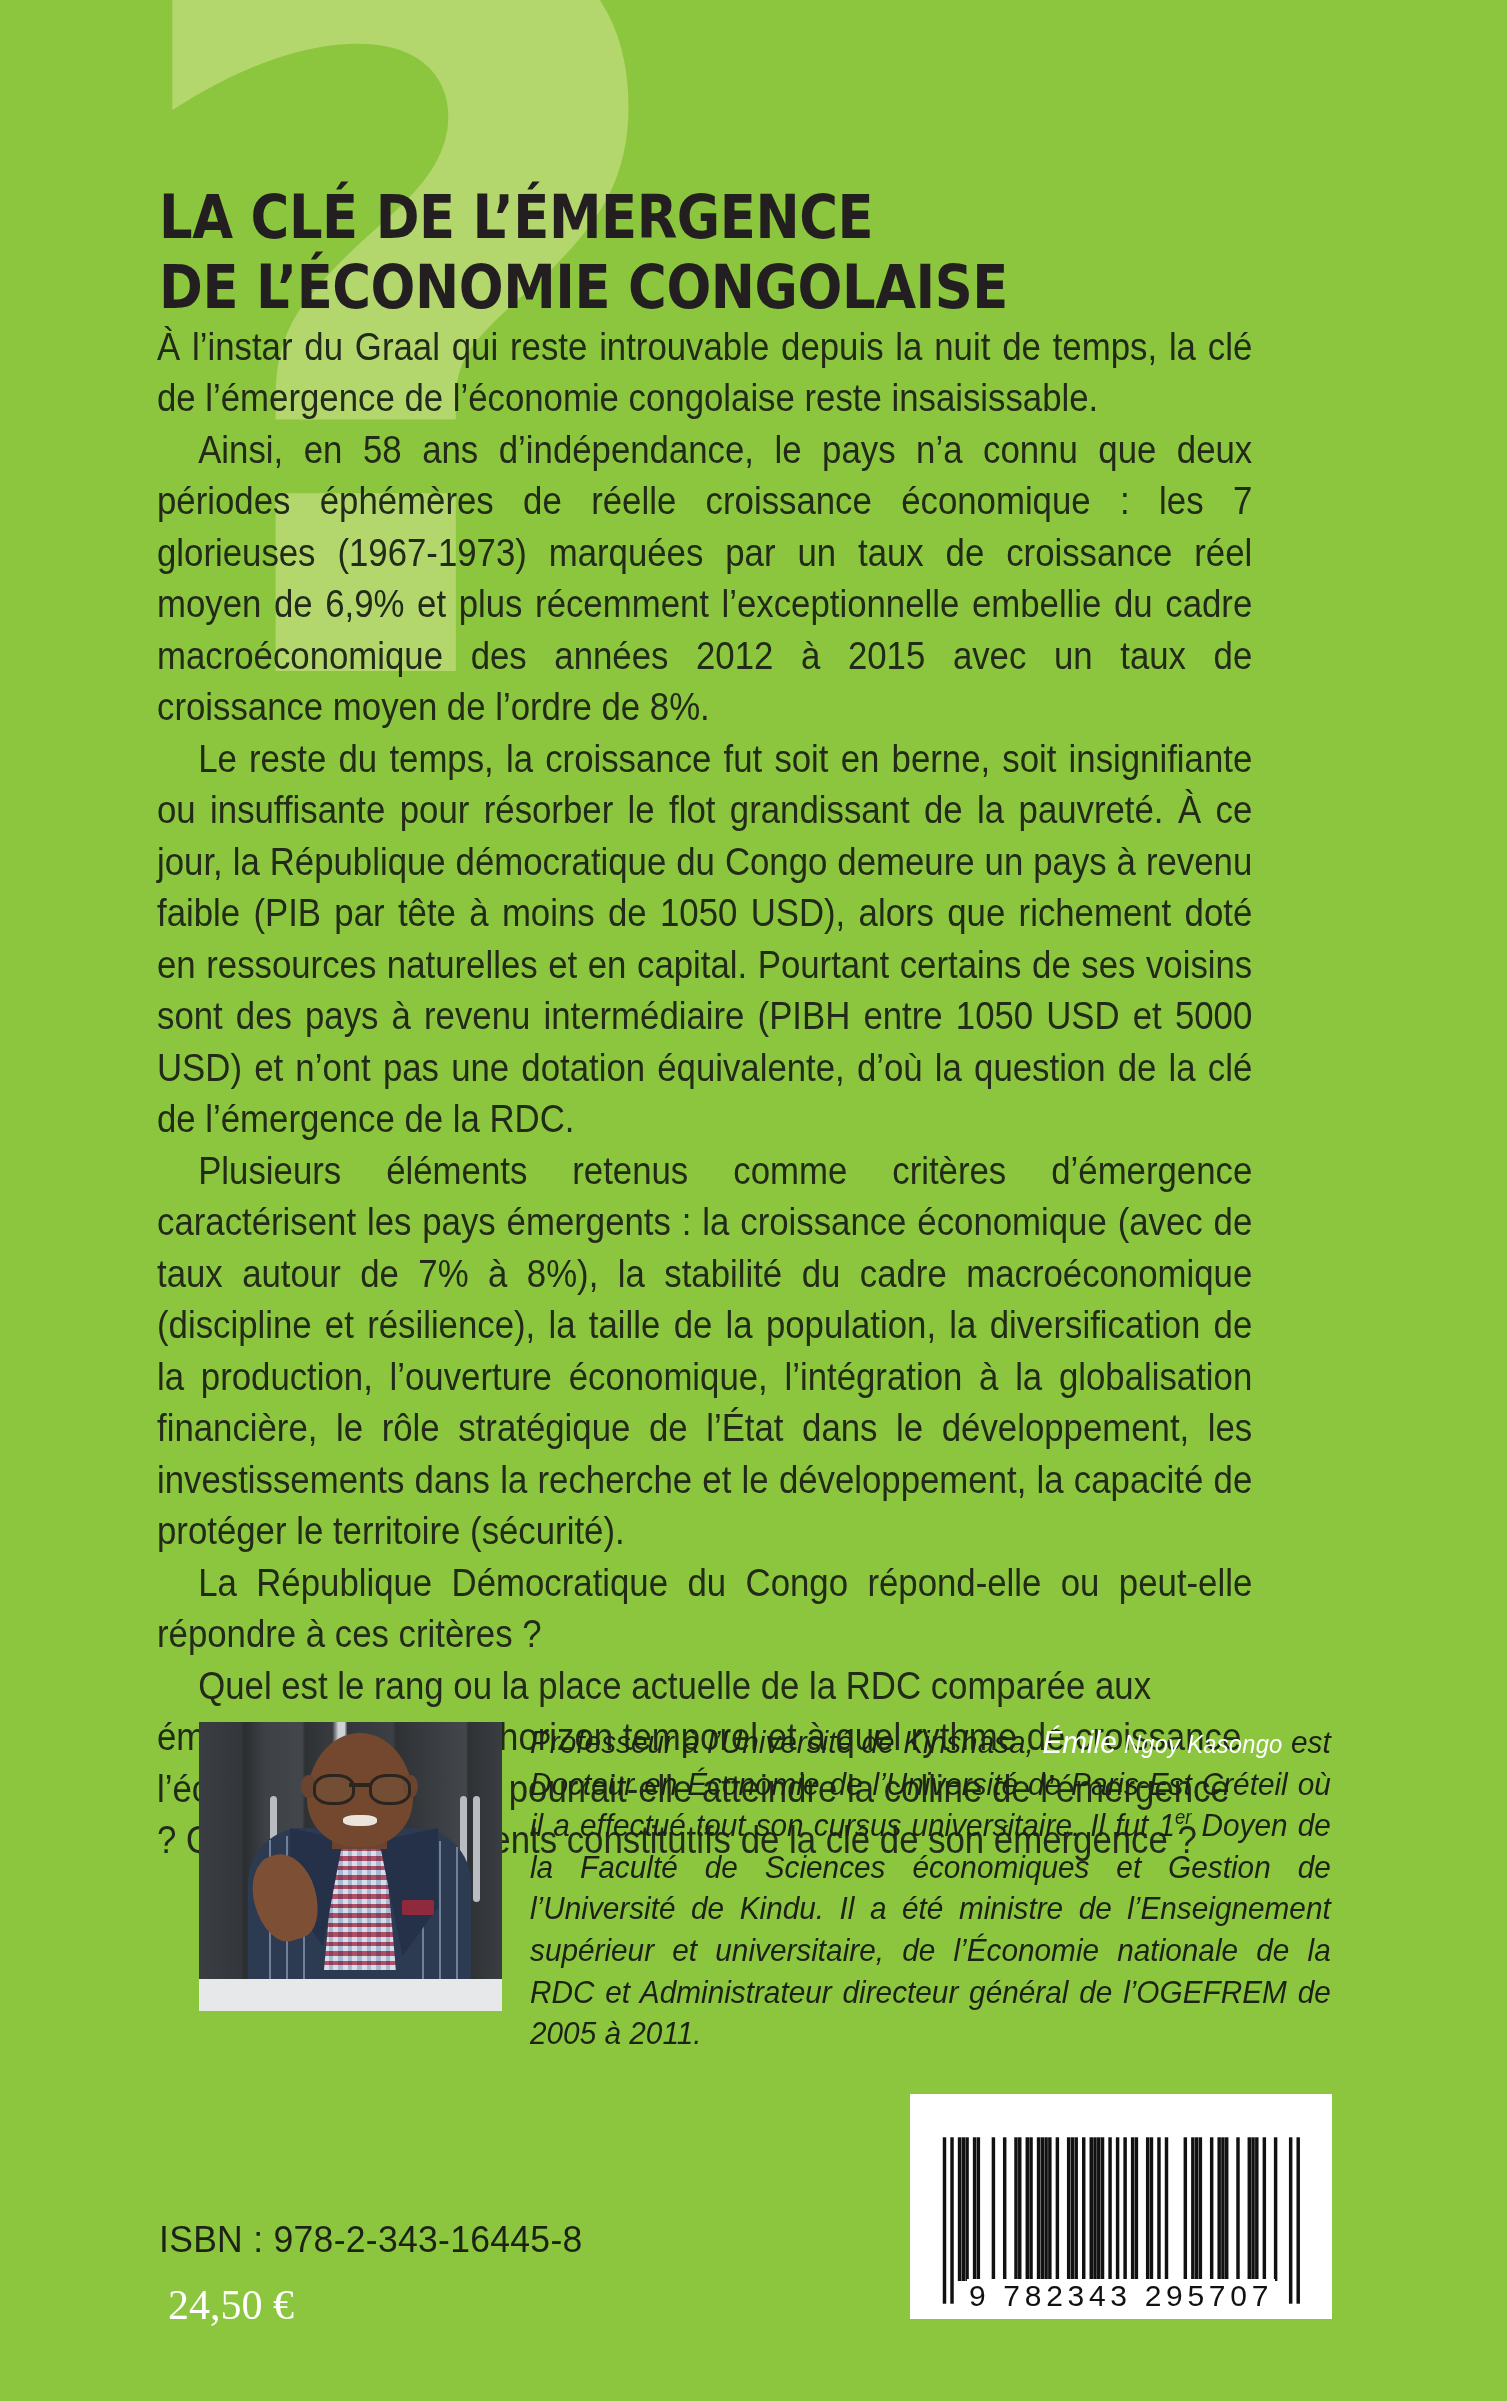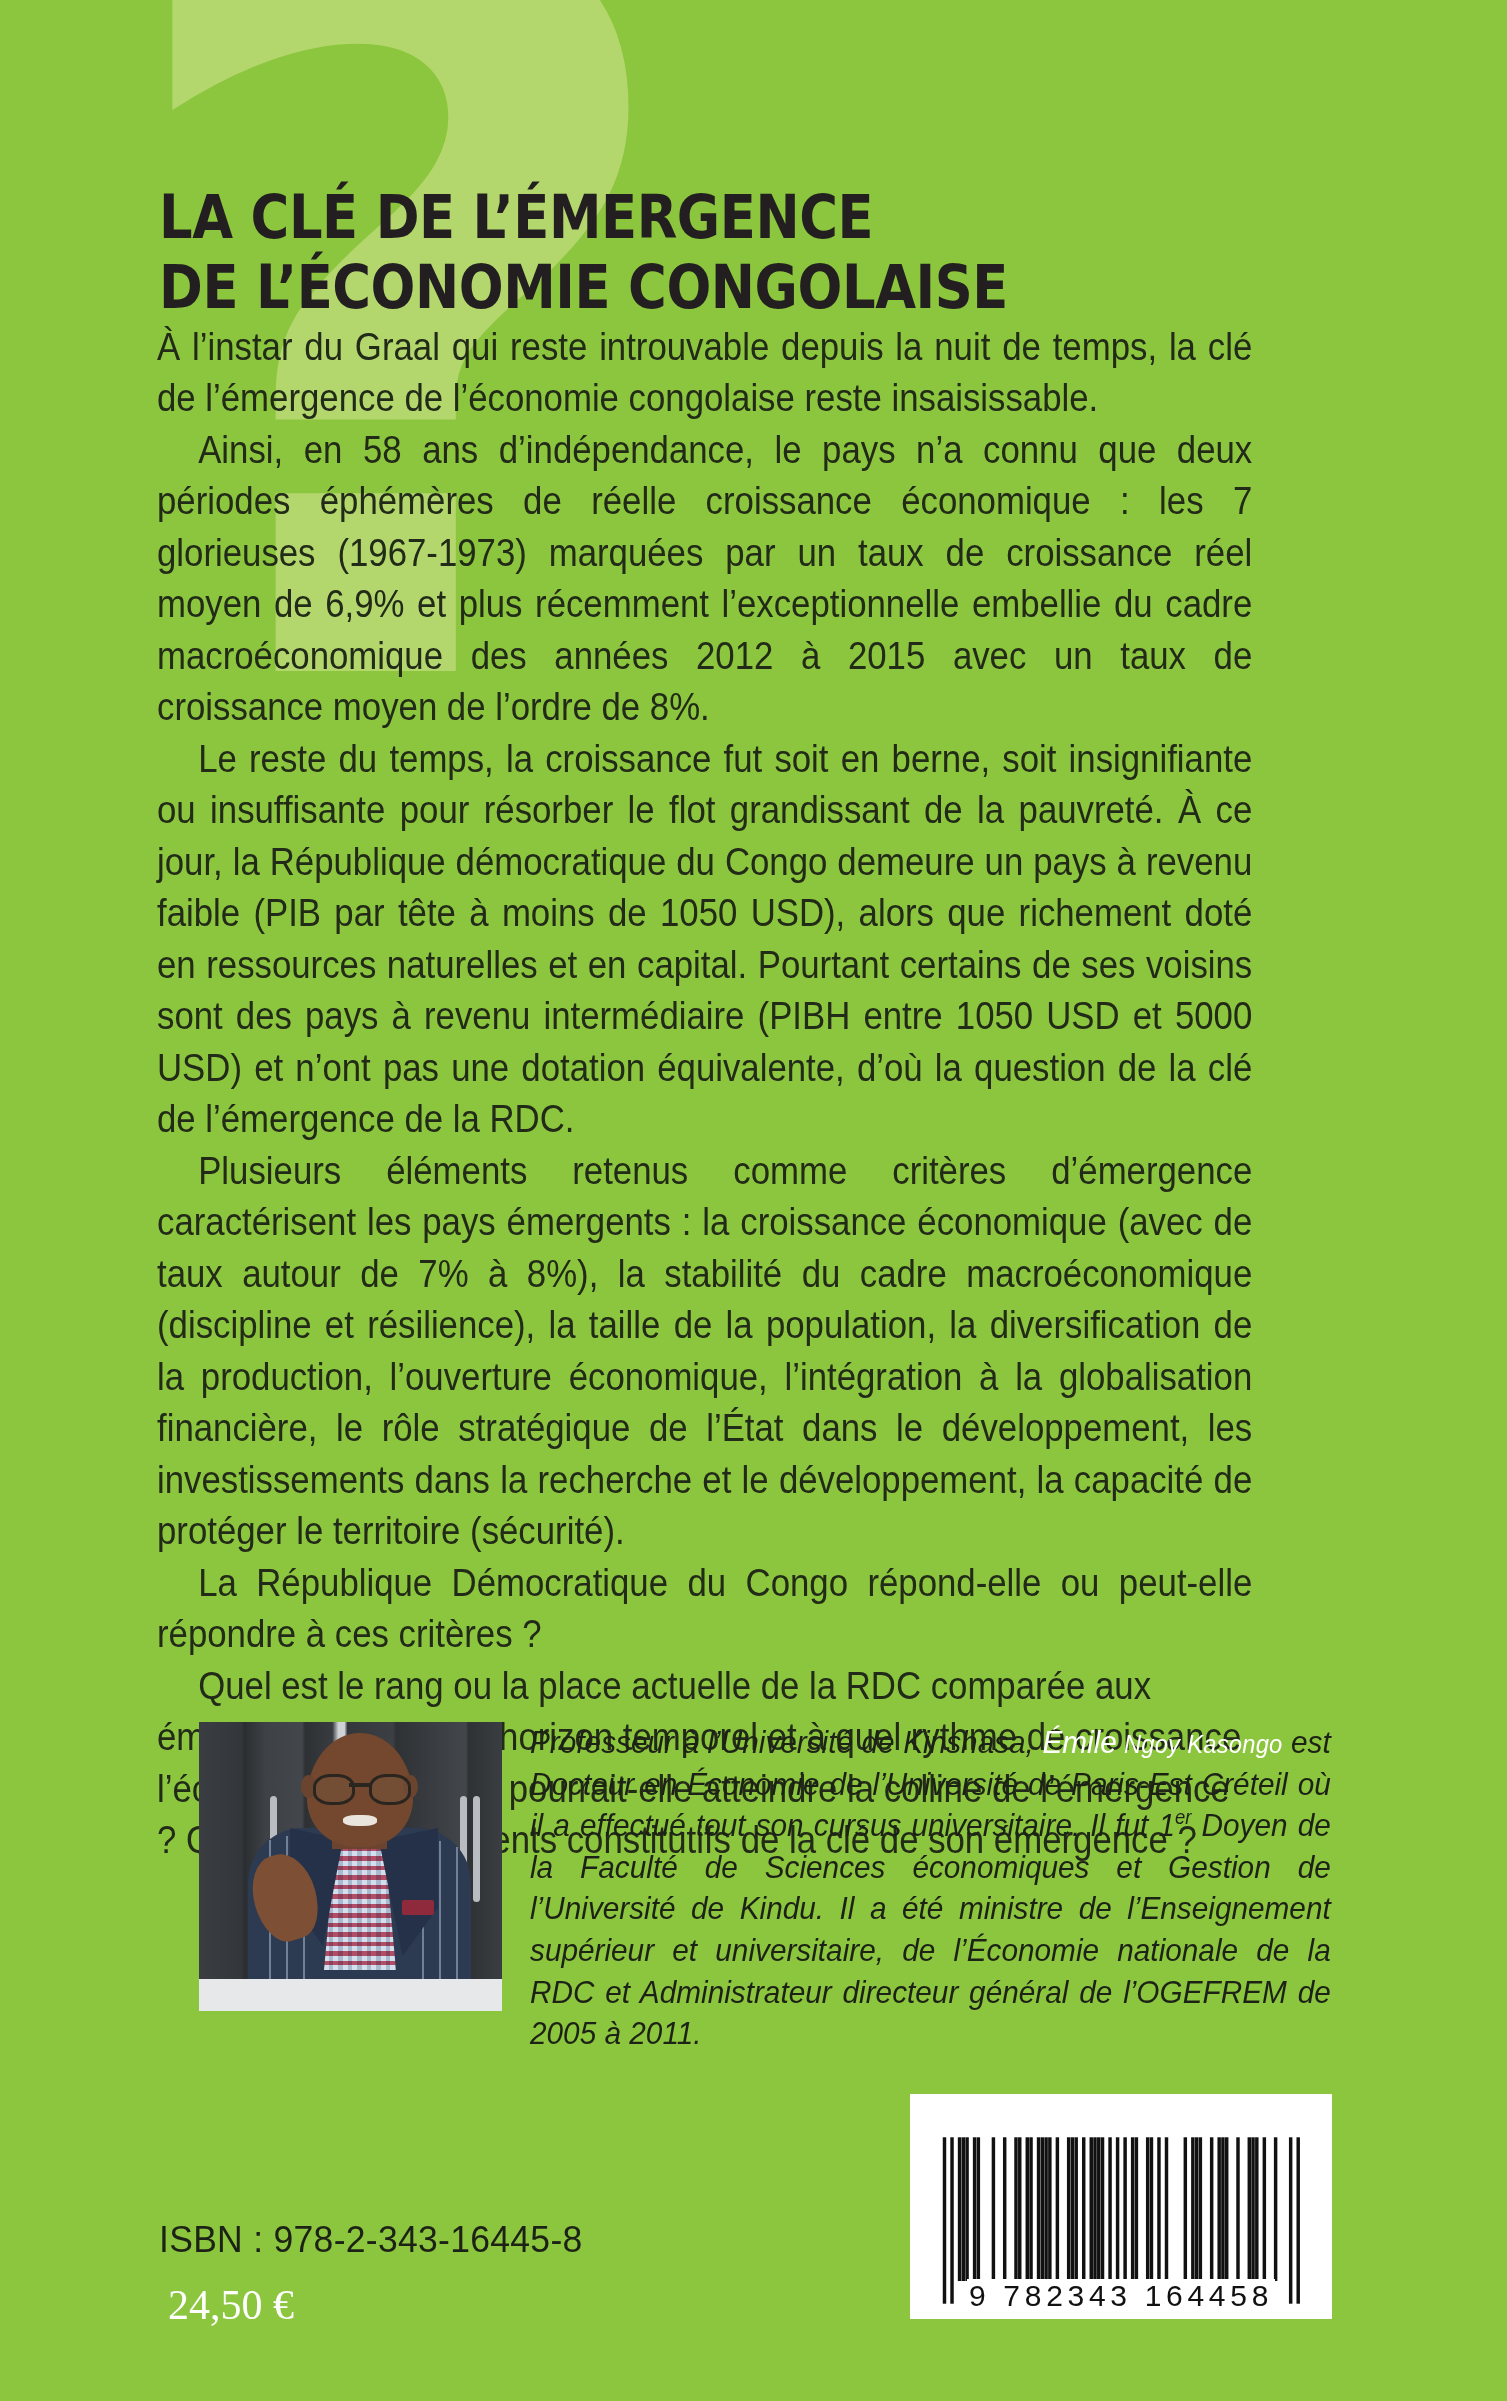--- a/index.html
+++ b/index.html
@@ -278,17 +278,17 @@
           <rect x="314.37" y="0" width="3.66" height="152"></rect>
           <rect x="326.31" y="0" width="3.66" height="152"></rect>
           <rect x="330.29" y="0" width="3.66" height="152"></rect>
           <rect x="334.27" y="0" width="3.66" height="152"></rect>
           <rect x="342.23" y="0" width="3.66" height="152"></rect>
           <rect x="354.16" y="0" width="3.66" height="152"></rect>
           <rect x="370.08" y="0" width="3.66" height="176"></rect>
           <rect x="378.04" y="0" width="3.66" height="176"></rect>
         </g>
     </svg>
-    <div class="barcode-digits">9 782343 164458</div>
+    <div class="barcode-digits">9 782343 295707</div>
   </div>
 
 </div>
 
 
 </body></html>

